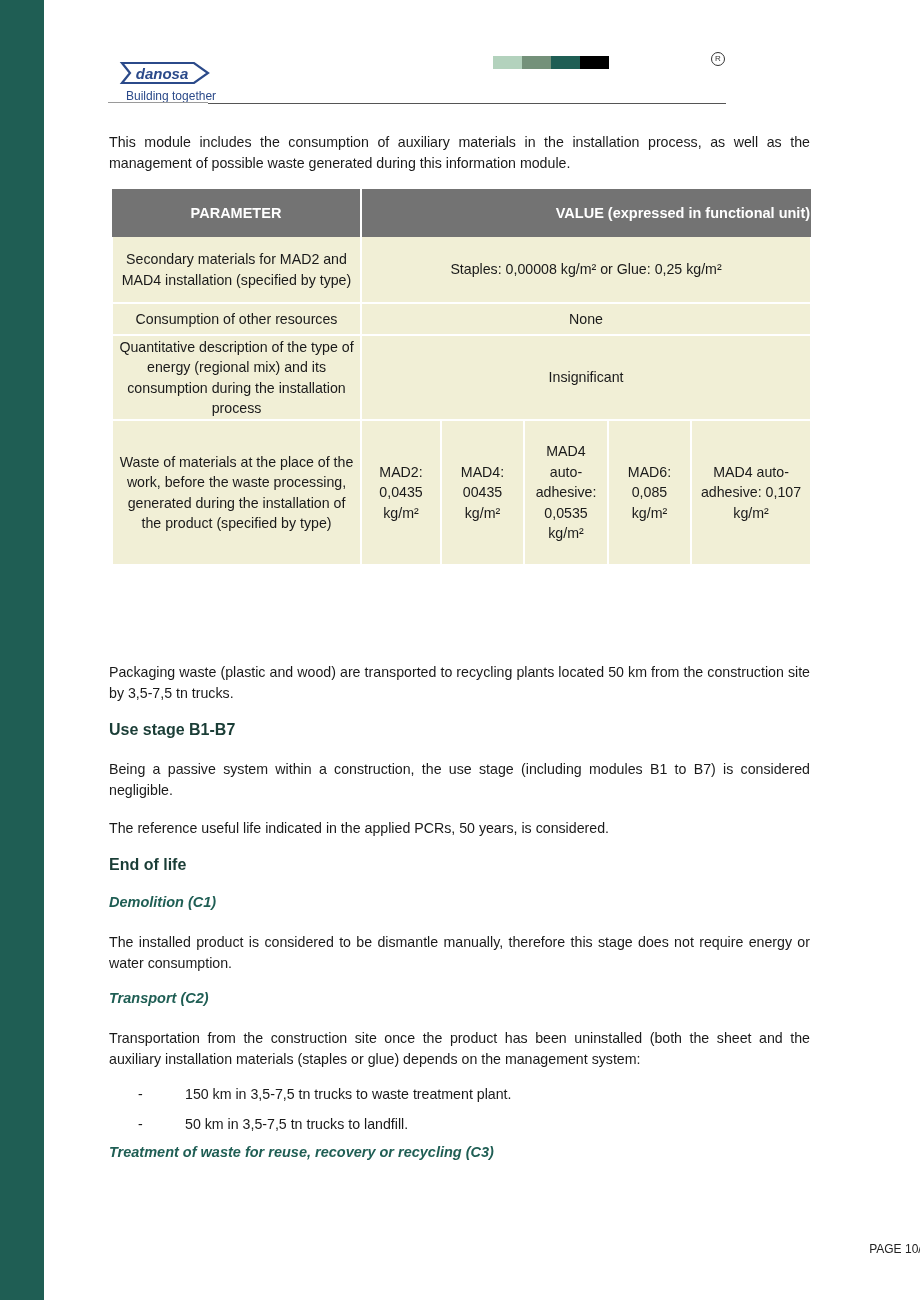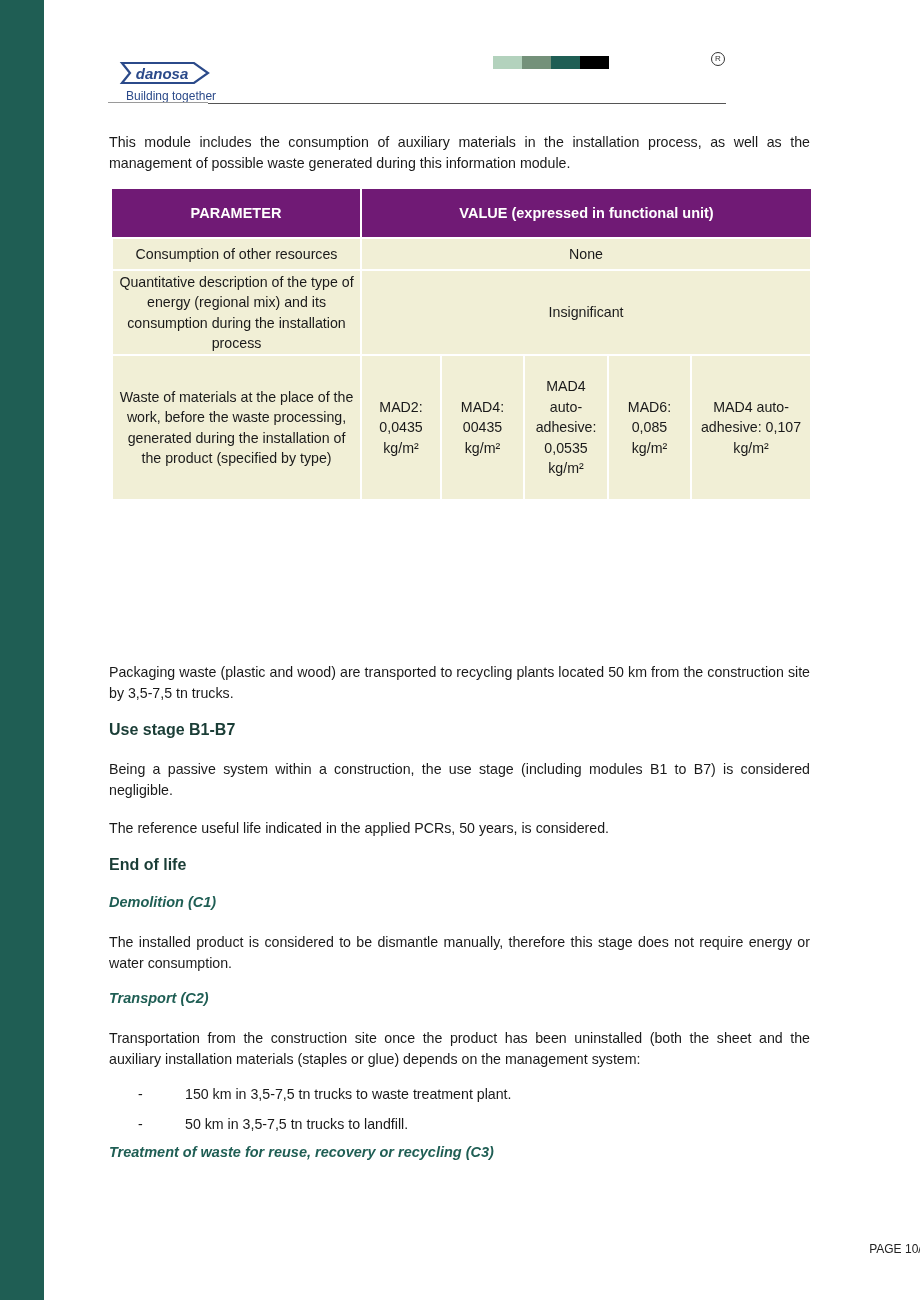--- a/index.html
+++ b/index.html
@@ -16,22 +16,22 @@
     .header-line-left { position: absolute; left: 0; top: 52px; width: 100px; height: 1px; background: #9a9a9a; }
     .header-line-right { position: absolute; left: 100px; top: 53px; width: 518px; height: 1px; background: #555; }
     .epd-bars { position: absolute; left: 385px; top: 6px; height: 13px; display: flex; }
     .epd-bars span { display: block; height: 13px; width: 29px; }
     .epd-text { position: absolute; left: 508px; top: -4px; font-size: 50px; font-weight: bold; color: #000; letter-spacing: -1px; line-height: 54px; }
     .epd-reg { position: absolute; left: 603px; top: 2px; width: 12px; height: 12px; border: 1px solid #333; border-radius: 50%; font-size: 8px; line-height: 12px; text-align: center; color: #333; }
     p { margin: 0; font-size: 14.2px; line-height: 20.5px; text-align: justify; }
     .intro { position: absolute; left: 109px; top: 132px; width: 701px; }
 
     table.param { position: absolute; left: 111px; top: 189px; width: 699px; border-collapse: collapse; table-layout: fixed; font-size: 14.2px; }
-    table.param th { background: #701a75; color: #fff; font-weight: bold; height: 46px; font-size: 14.5px; border-right: 2px solid #fff; }
-    table.param th:last-child { border-right: none; }
+    table.param th { background: #737373; color: #fff; font-weight: bold; height: 46px; font-size: 14.5px; border-right: 2px solid #fff; }
+    table.param th:last-child { border-right: none; text-align: right; }
     table.param td { background: #f1efd6; text-align: center; vertical-align: middle; line-height: 20.5px; padding: 0 4px; border: 2px solid #fff; }
     table.param tr.first td { border-top: none; }
 
     .h2 { position: absolute; left: 109px; font-size: 16px; font-weight: bold; color: #1a3d36; }
     .h3 { position: absolute; left: 109px; font-size: 14.5px; font-weight: bold; font-style: italic; color: #1f5e54; }
     .para { position: absolute; left: 109px; width: 701px; }
     .bullet { position: absolute; left: 109px; font-size: 14.2px; line-height: 20px; }
     .bullet .dash { position: absolute; left: 29px; top: 0; }
     .bullet .btext { position: absolute; left: 76px; top: 0; white-space: nowrap; }
     .footer { position: absolute; left: 0; width: 920px; top: 1242px; text-align: right; font-size: 12px; color: #222; padding-left: 15px; }
@@ -71,20 +71,24 @@
       <col style="width:83px">
       <col style="width:120px">
   </colgroup>
   <thead>
     <tr>
       <th>PARAMETER</th>
       <th colspan="5">VALUE (expressed in functional unit)</th>
     </tr>
   </thead>
   <tbody>
+    <tr class="first" style="height:66px">
+      <td>Secondary materials for MAD2 and MAD4 installation (specified by type)</td>
+      <td colspan="5">Staples: 0,00008 kg/m² or Glue: 0,25 kg/m²</td>
+    </tr>
     <tr style="height:32px">
       <td>Consumption of other resources</td>
       <td colspan="5">None</td>
     </tr>
     <tr style="height:85px">
       <td>Quantitative description of the type of energy (regional mix) and its consumption during the installation process</td>
       <td colspan="5">Insignificant</td>
     </tr>
     <tr style="height:145px">
       <td>Waste of materials at the place of the work, before the waste processing, generated during the installation of the product (specified by type)</td>

